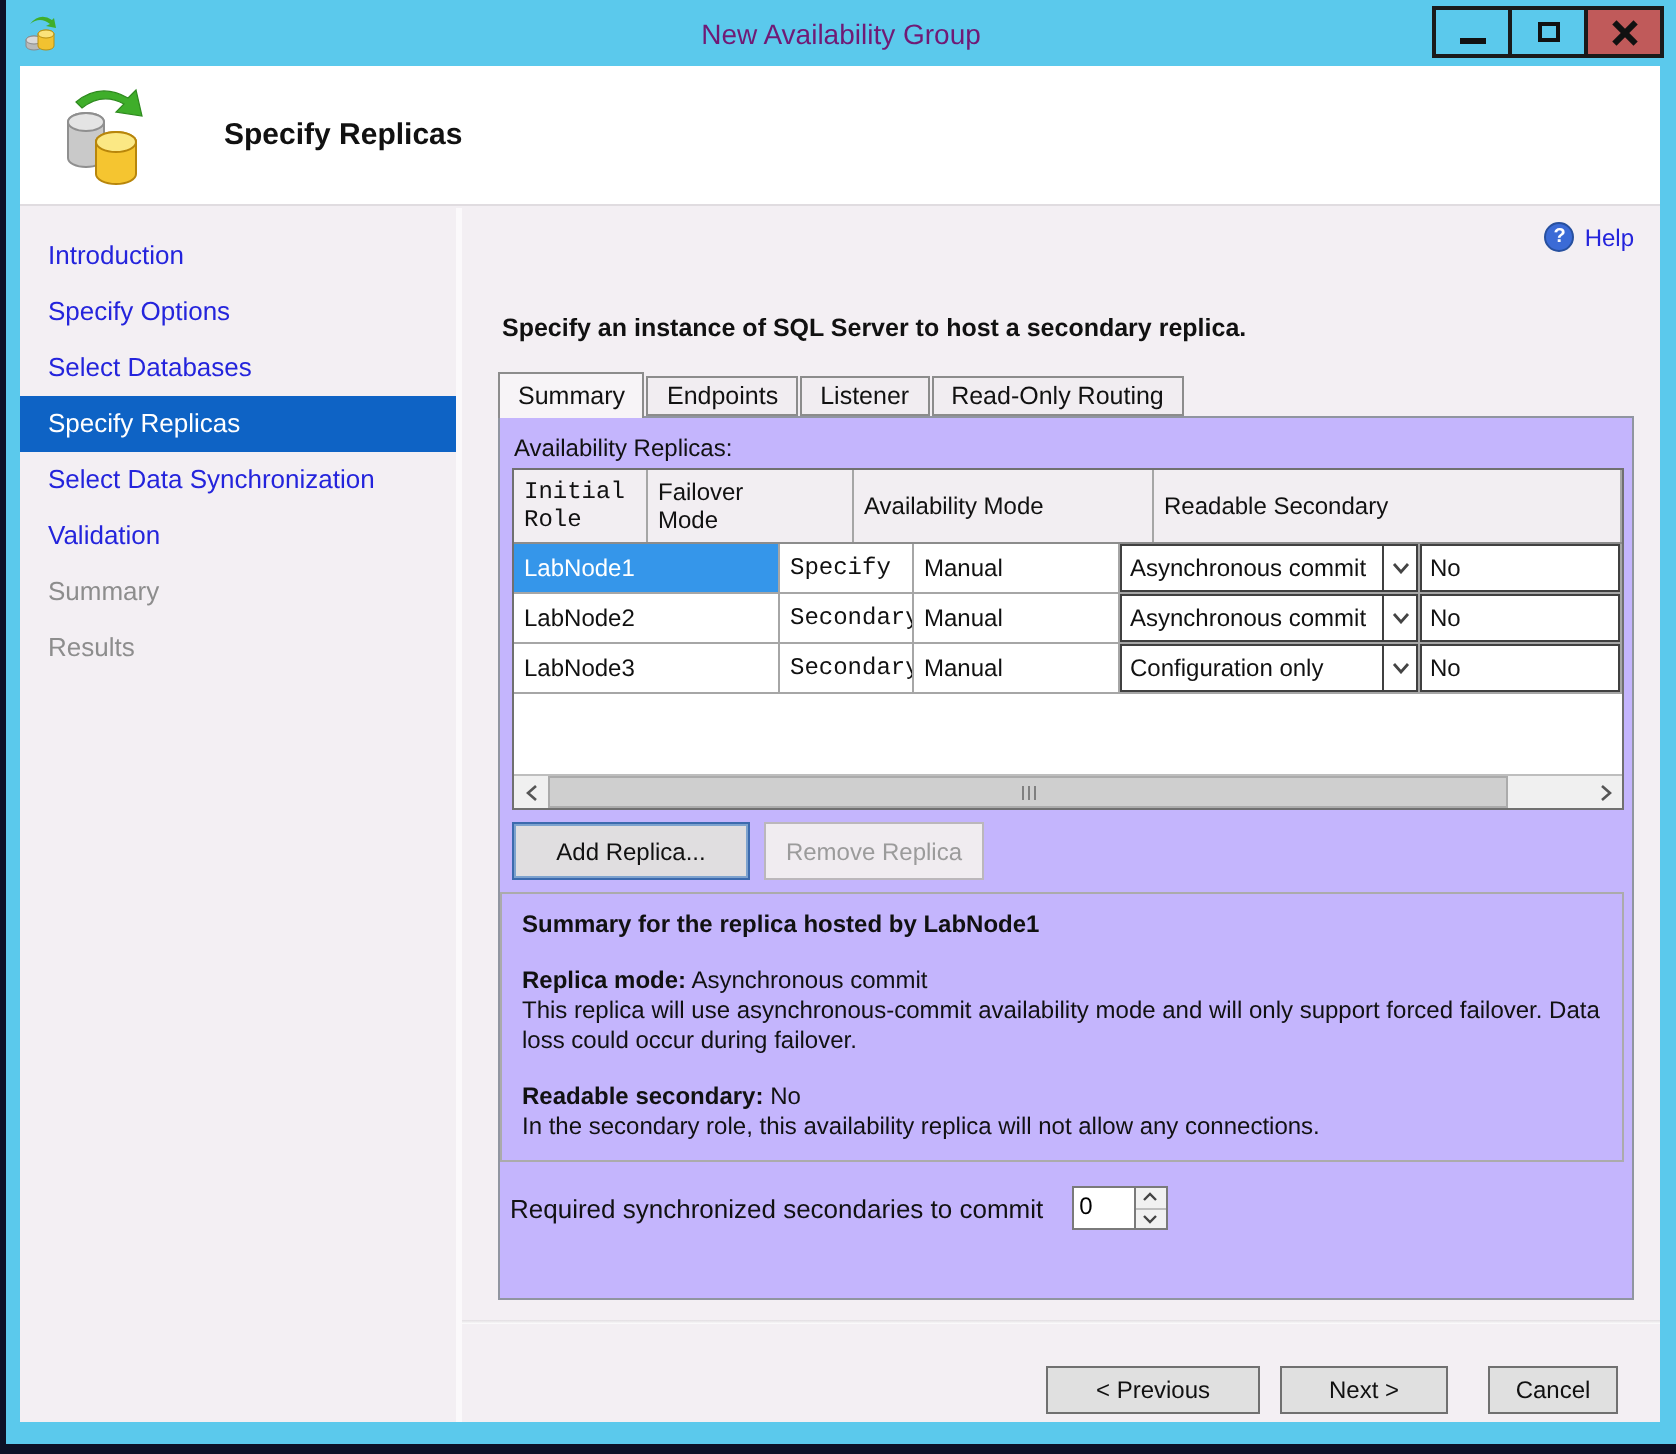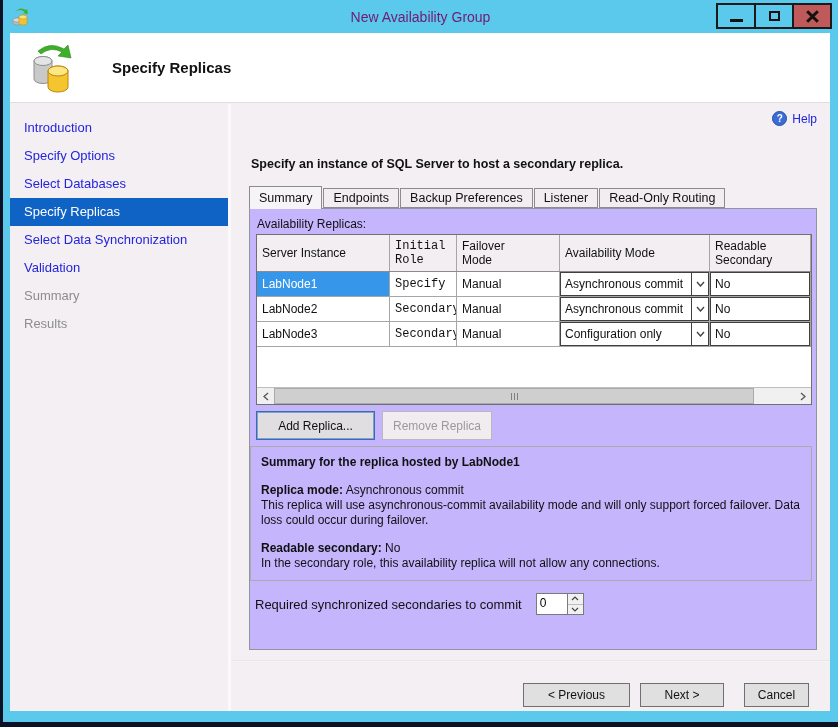--- a/index.html
+++ b/index.html
@@ -157,32 +157,30 @@
         <div class="help">
           <div class="help-icon">?</div>
           <div class="help-label">Help</div>
         </div>
 
         <div class="instruction">Specify an instance of SQL Server to host a secondary replica.</div>
 
         <div class="tabs">
           <div class="tab active">Summary</div>
           <div class="tab">Endpoints</div>
-          <div class="tab">Backup Preferences</div>
           <div class="tab">Listener</div>
           <div class="tab">Read-Only Routing</div>
         </div>
 
         <div class="panel">
 
           <div class="grid-label">Availability Replicas:</div>
 
           <div class="grid-box">
             <div class="grid-head">
-              <div class="gh c0">Server Instance</div>
               <div class="gh c1">Initial
 Role</div>
               <div class="gh c2">Failover
 Mode</div>
               <div class="gh c3">Availability Mode</div>
               <div class="gh c4">Readable Secondary</div>
             </div>
 
             <div class="grid-row">
               <div class="gc c0 sel">LabNode1</div>

